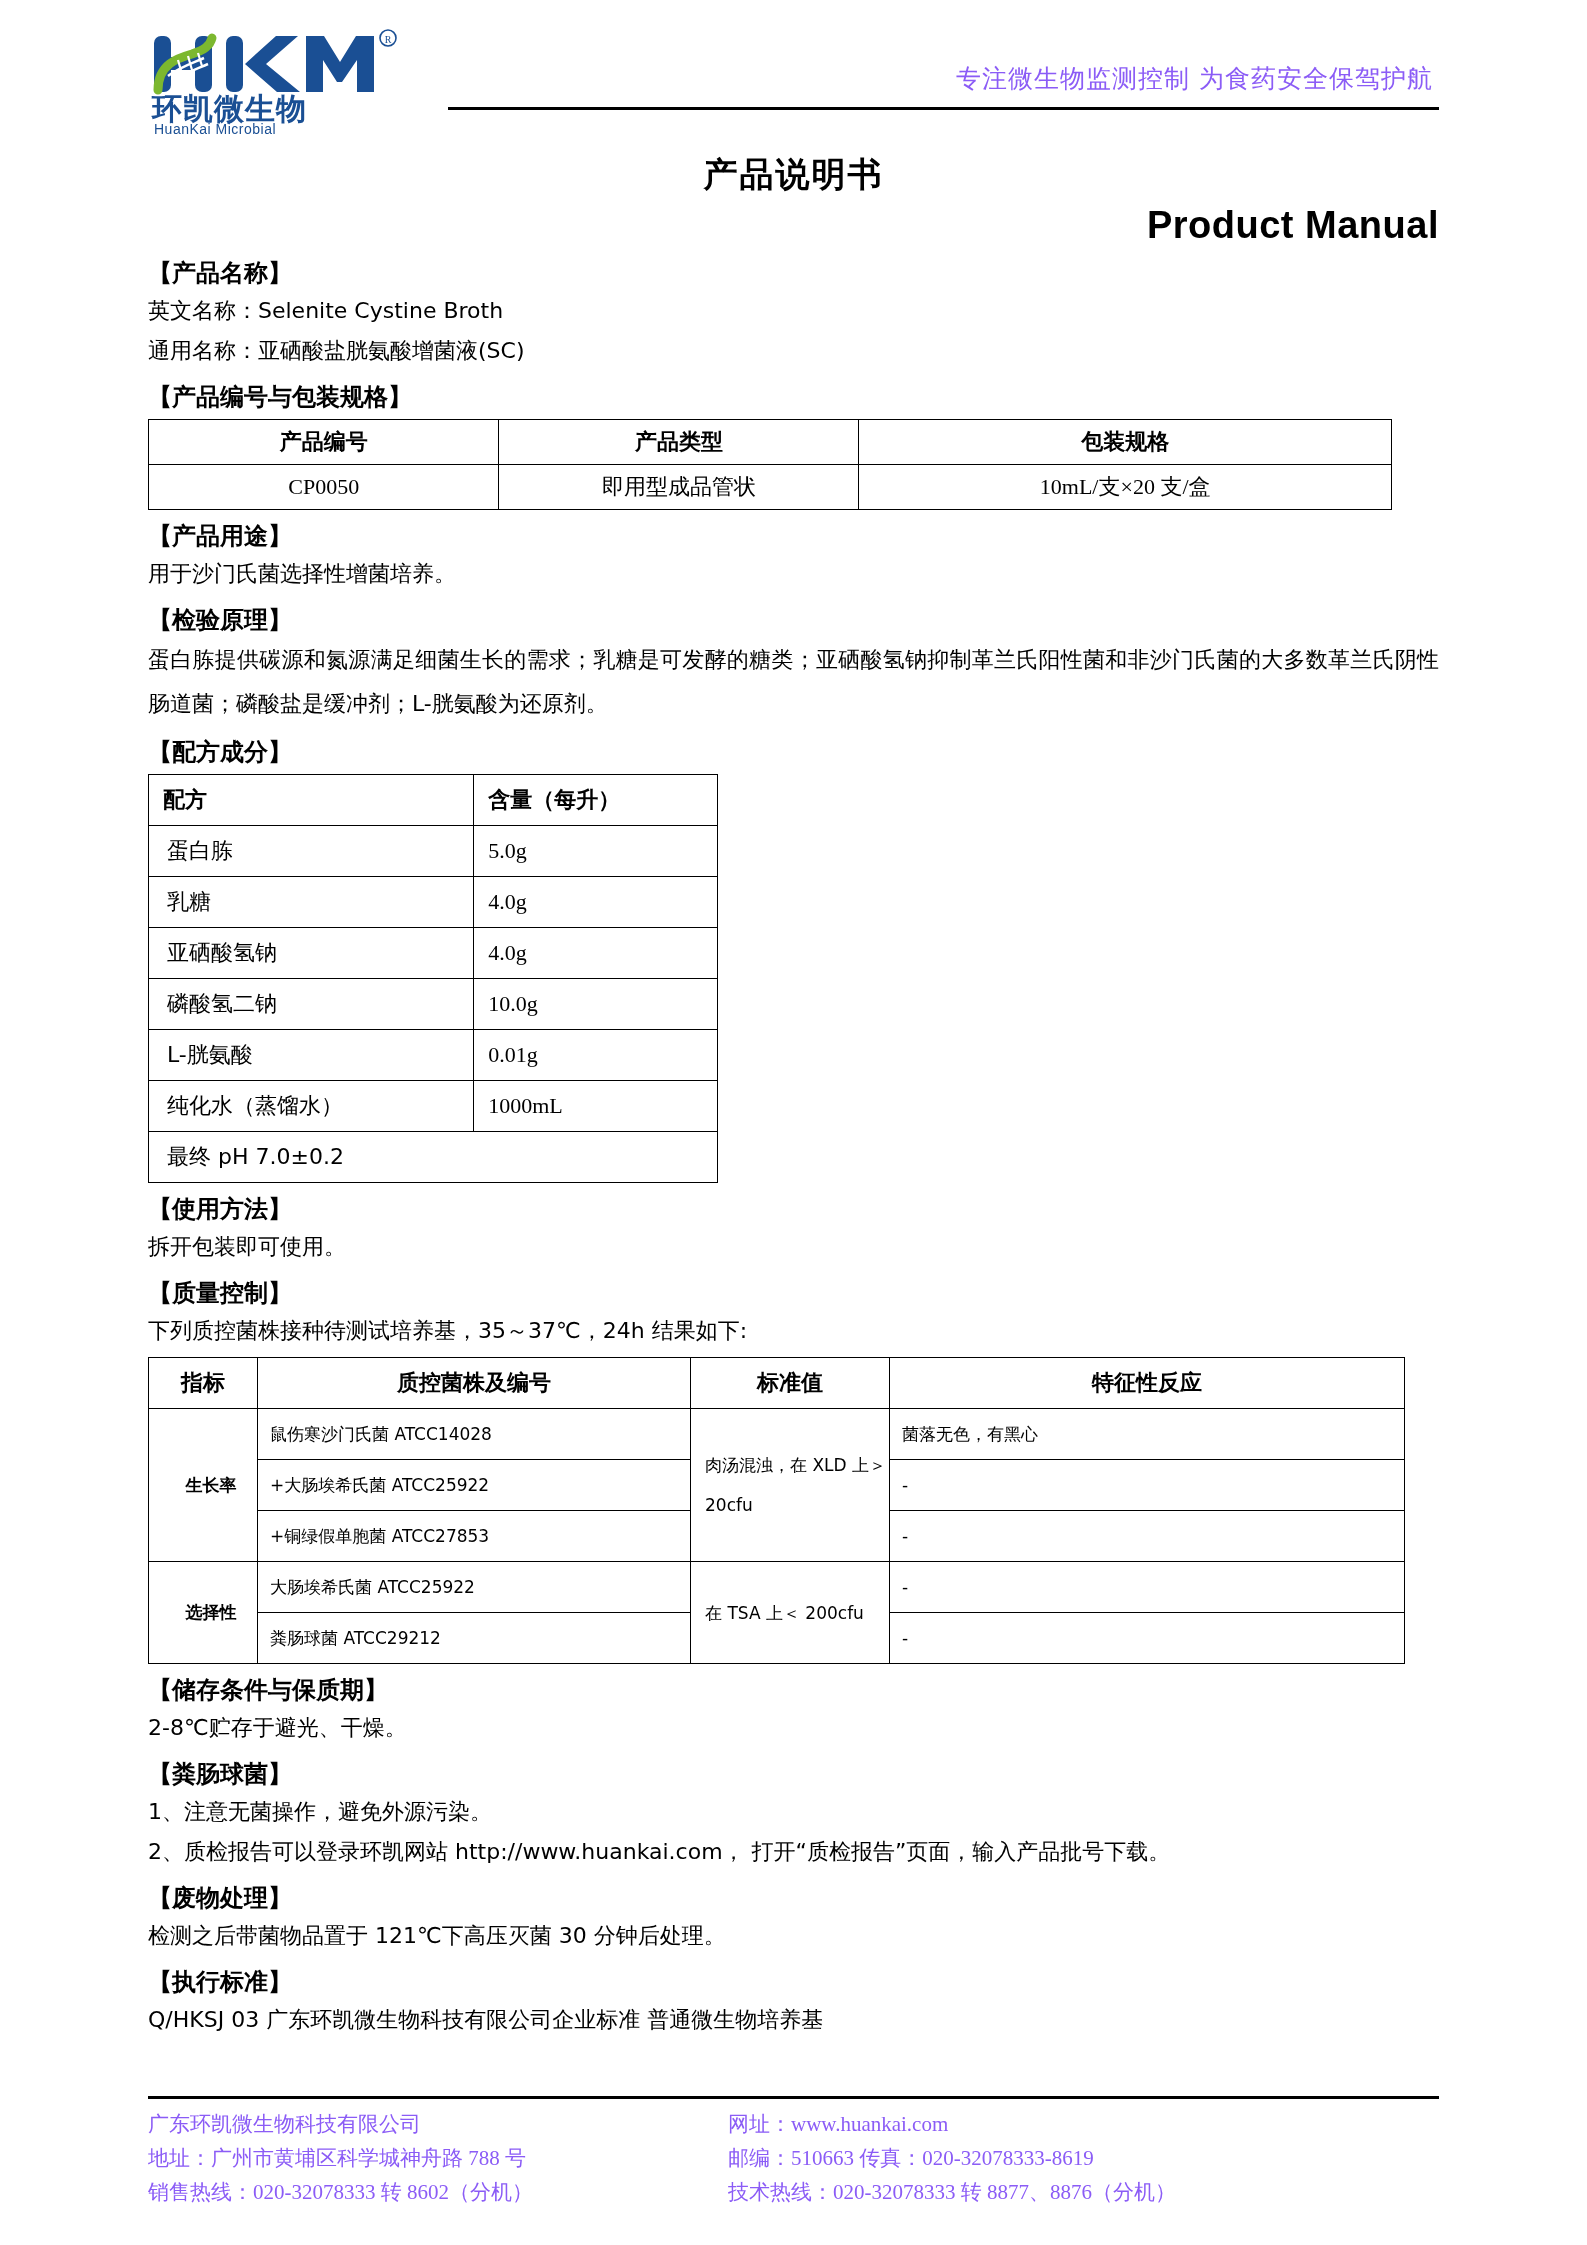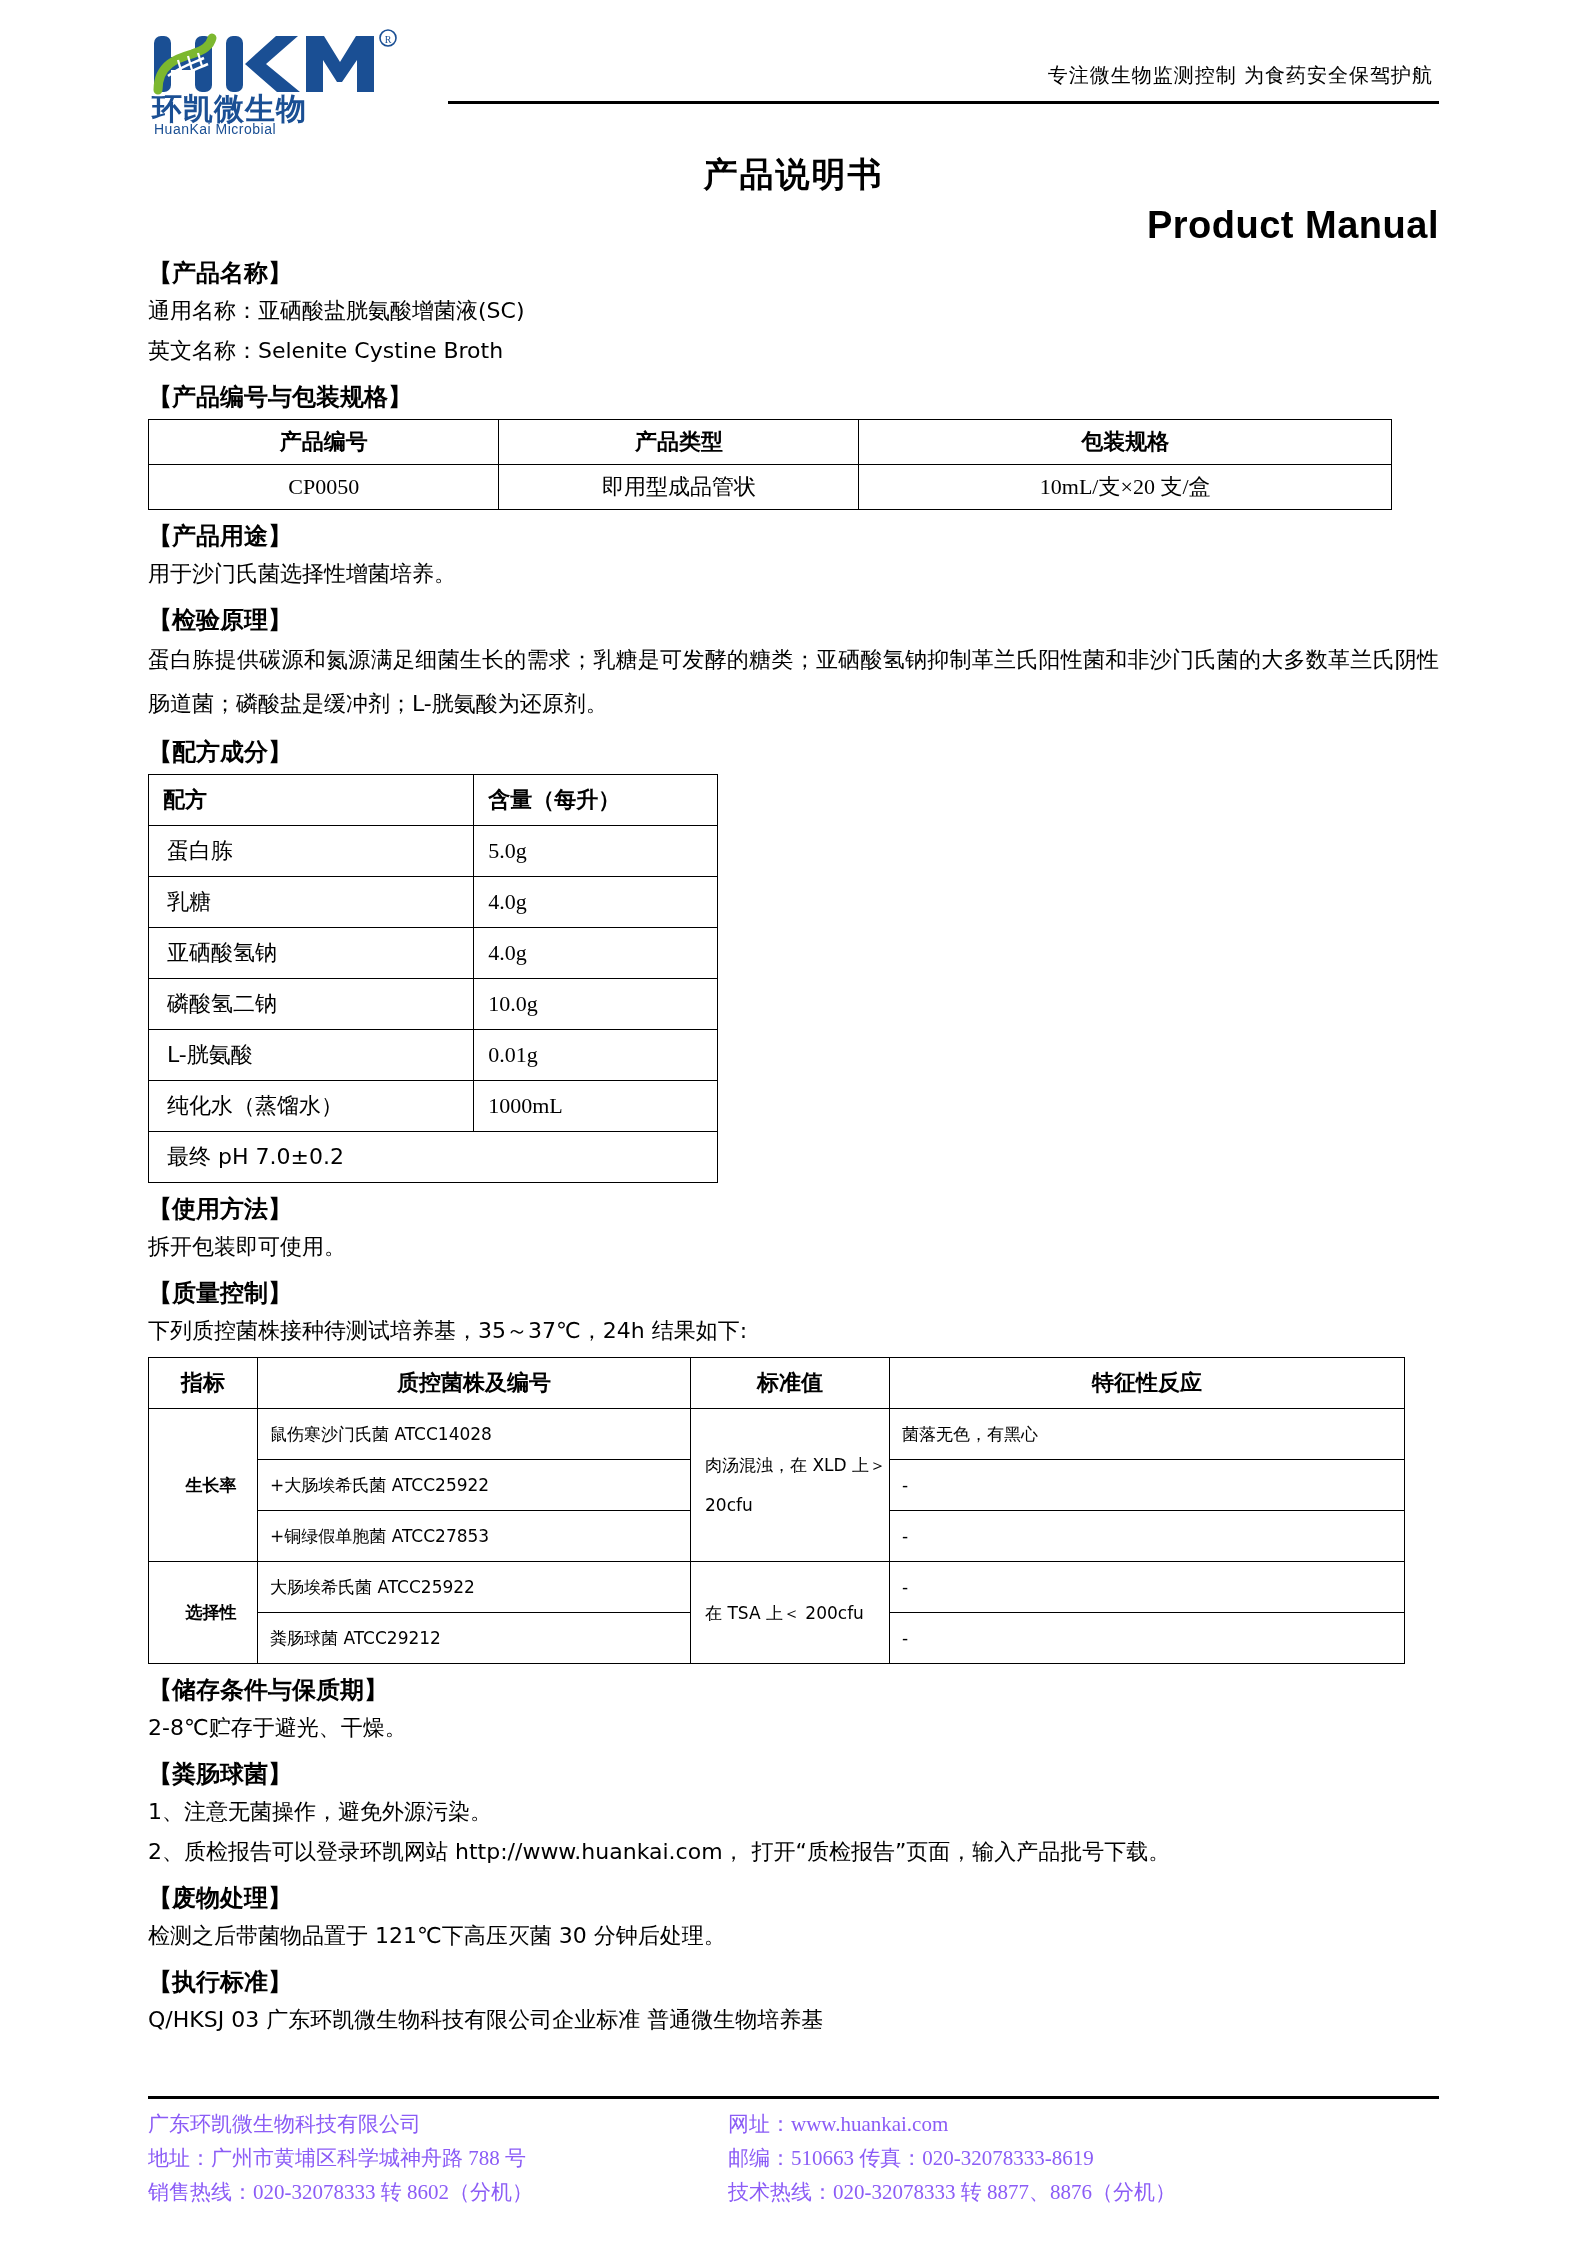--- a/index.html
+++ b/index.html
@@ -40,23 +40,23 @@
   .logo-svg { display: block; }
   .header-right {
     flex: 1;
     display: flex;
     flex-direction: column;
     justify-content: flex-start;
     padding-top: 44px;
     align-items: flex-end;
   }
   .slogan {
-    font-size: 20px;
+    font-size: 25px;
     letter-spacing: 1px;
-    color: #000000;
+    color: #8b5cf6;
     white-space: nowrap;
     font-family: "DejaVu Sans", "Liberation Sans", sans-serif;
     padding-right: 6px;
   }
   .header-rule {
     width: 100%;
     border-bottom: 3px solid #000;
     margin-top: 12px;
   }
 
@@ -252,24 +252,24 @@
       <div class="slogan">专注微生物监测控制    为食药安全保驾护航</div>
       <div class="header-rule"></div>
     </div>
   </div>
 
   <div class="doc-title-cn">产品说明书</div>
   <div class="doc-title-en">Product Manual</div>
 
   <div class="sec-head">【产品名称】</div>
   <div class="body-line">
-    <span>通用名称：</span><span>亚硒酸盐胱氨酸增菌液(SC)</span>
+    <span>英文名称：</span><span>Selenite Cystine Broth</span>
   </div>
   <div class="body-line">
-    <span>英文名称：</span><span>Selenite Cystine Broth</span>
+    <span>通用名称：</span><span>亚硒酸盐胱氨酸增菌液(SC)</span>
   </div>
 
   <div class="sec-head">【产品编号与包装规格】</div>
   <table class="tbl-code">
     <thead>
       <tr>
         <th class="c1">产品编号</th>
         <th class="c2">产品类型</th>
         <th class="c3">包装规格</th>
       </tr>

